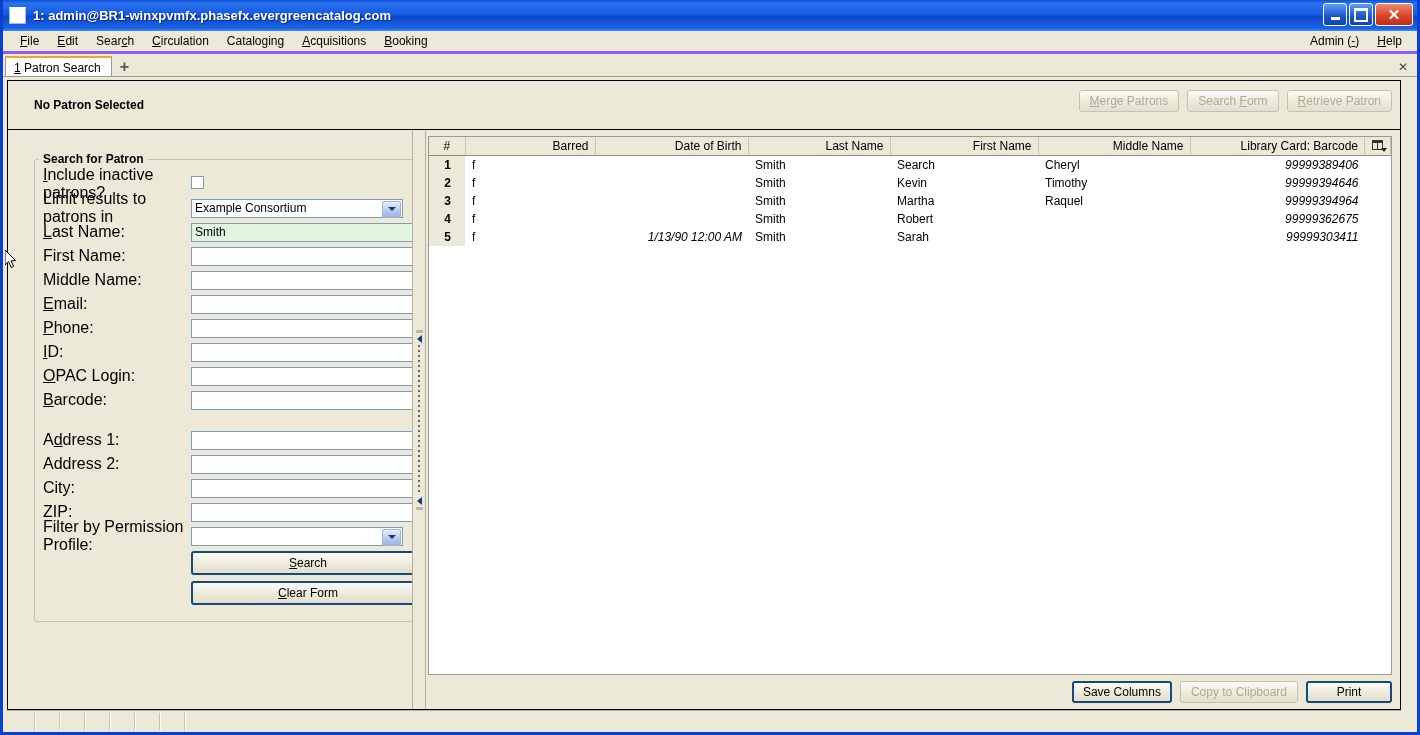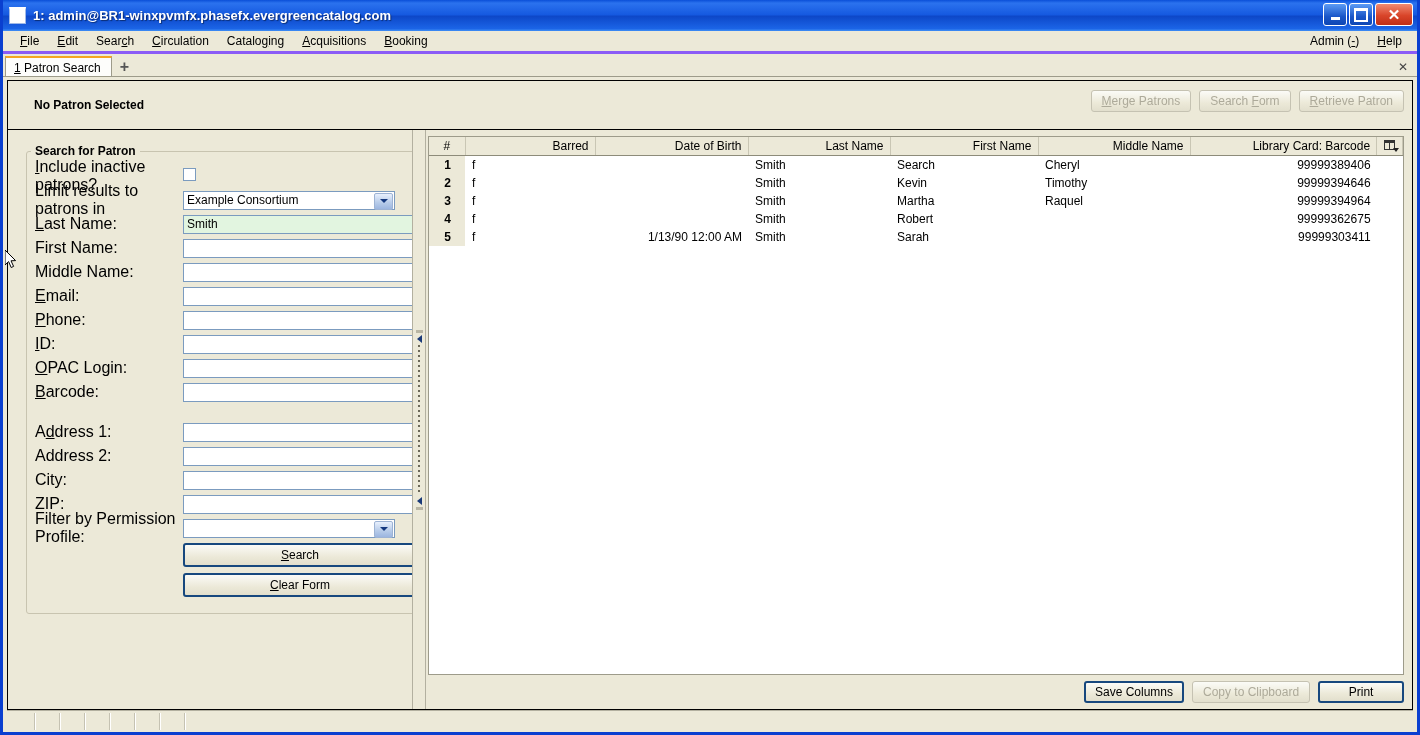--- a/index.html
+++ b/index.html
@@ -105,21 +105,21 @@
     line-height: 16px; font-weight: bold;
   }
   .tab-close {
     position: absolute; right: 9px; bottom: 2px;
     font-size: 12px; color: #444;
   }
   
   .content {
     flex: 1 1 auto; position: relative;
     background: #ece9d8;
-    padding: 3px 4px 0 4px;
+    padding: 3px 16px 0 4px;
     display: flex; flex-direction: column;
     min-height: 0;
   }
   .content-frame {
     flex: 1 1 auto; min-height: 0;
     border: 1px solid #000;
     background: #ece9d8;
     display: flex; flex-direction: column;
   }
   .patron-header {
@@ -152,21 +152,21 @@
   .left-pane {
     flex: 0 0 404px;
     position: relative;
     padding: 6px 0 0 10px;
     box-sizing: border-box;
     overflow: hidden;
   }
   .fieldset {
     border: 1px solid #c8c4b0;
     border-radius: 3px;
-    margin: 8px; padding: 6px 0 10px 0;
+    margin: 16px; padding: 6px 0 10px 0;
     width: 388px;
     box-sizing: border-box;
     position: relative;
   }
   .fieldset > legend {
     font-weight: bold; font-size: 12px;
     padding: 0 4px; margin-left: 4px;
   }
   .frow {
     display: flex; align-items: center;
@@ -287,21 +287,21 @@
     box-sizing: border-box;
     white-space: nowrap;
     border: none;
   }
   td.num {
     background: #ece9d8;
     font-weight: bold;
     text-align: center;
     padding: 1px 0;
   }
-  td.r { text-align: right; padding-right: 14px; }
+  td.r { text-align: right; padding-right: 14px; font-style: italic; }
   .picker-icon {
     display: inline-flex; align-items: center; justify-content: center;
     position: relative; width: 15px; height: 13px;
   }
   .picker-icon .box {
     width: 11px; height: 10px;
     border: 1.5px solid #333;
     box-sizing: border-box;
     background:
       linear-gradient(to bottom,#333 0 2.5px, transparent 2.5px),

